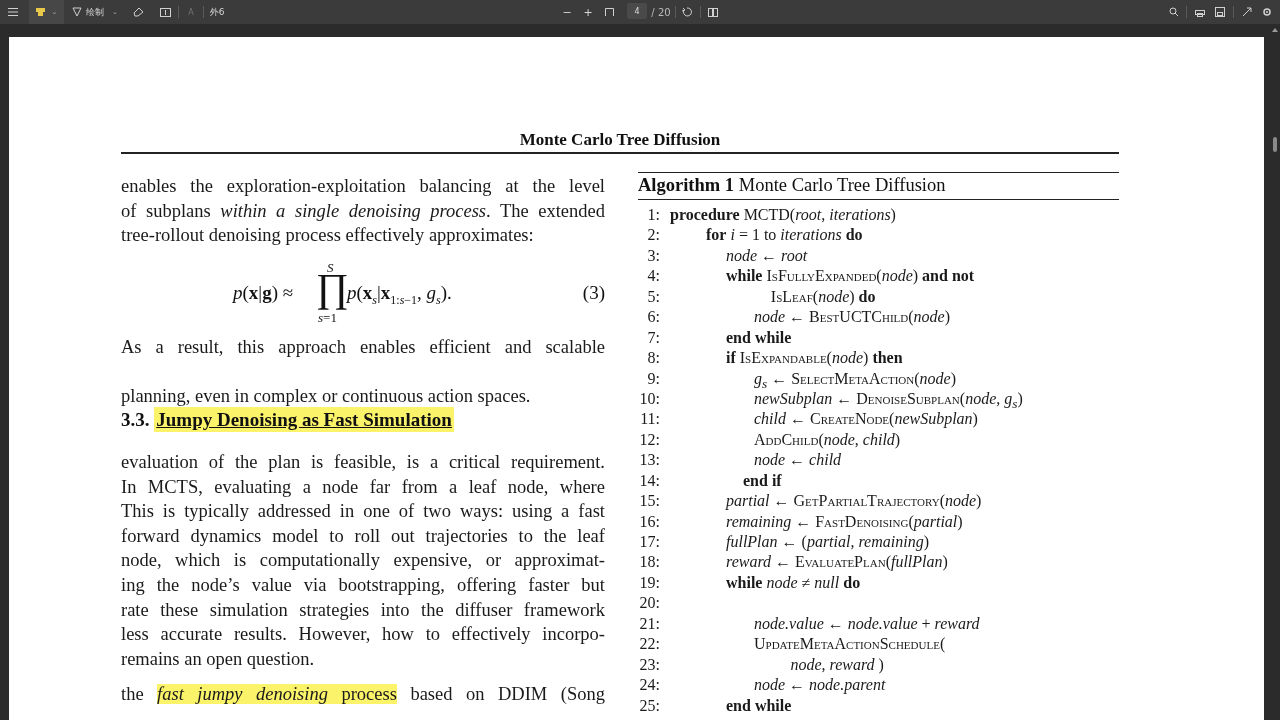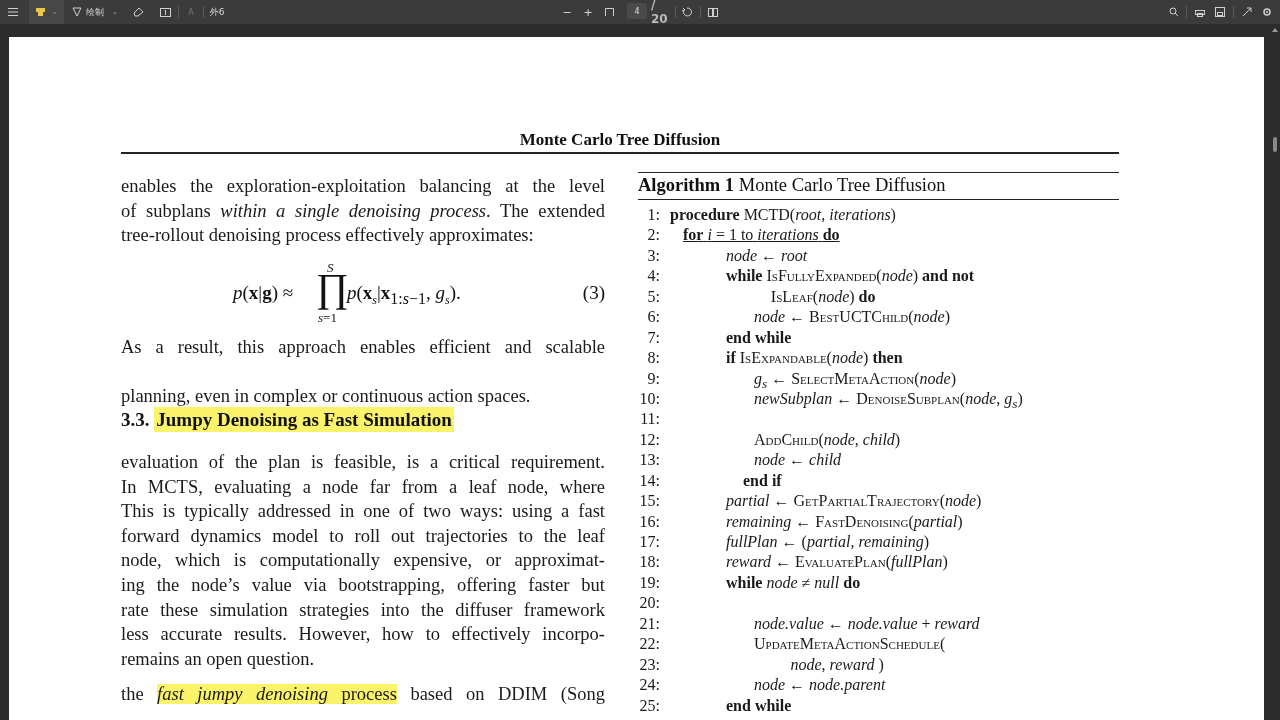--- a/index.html
+++ b/index.html
@@ -94,21 +94,21 @@
       <span>+</span>
     </div>
   <div class="tb" style="left:603px;width:12px;">
     <svg width="9" height="9">
         <path d="M0.5 8 L0.5 0.5 L8.5 0.5 L8.5 8" fill="none" stroke="#d0d0d0"></path>
       </svg>
   </div>
   <div class="pagebox">
       <span>4</span>
     </div>
-  <div class="tb" style="left:651px;width:20px;font-size:12px;color:#bbb;font-weight:bold;">
+  <div class="tb" style="left:651px;width:20px;font-size:10px;color:#bbb;">
       <span>/ 20</span>
     </div>
   <div class="sep" style="left:675px;"></div>
   <div class="tb" style="left:681px;width:12px;">
     <svg width="10" height="10">
         <path d="M2 3 A4 4 0 1 0 5 1" fill="none" stroke="#d0d0d0"></path>
         <path d="M1 1 L3 3 L0 4" fill="none" stroke="#d0d0d0"></path>
       </svg>
   </div>
   <div class="sep" style="left:700px;"></div>
@@ -167,32 +167,32 @@
   <div class="line">enables the exploration-exploitation balancing at the level</div>
   <div class="line" id="p1l2"><span>of subplans </span><i>within a single denoising process</i><span>. The extended</span></div>
   <div class="line" style="text-align-last:left;">tree-rollout denoising process effectively approximates:</div>
 </div>
 
 <div class="eq">
   <div class="lhs"><i>p</i>(<b>x</b>|<b>g</b>) ≈</div>
   <div class="sup">S</div>
   <div class="prod">∏</div>
   <div class="sub"><i>s</i>=1</div>
-  <div class="rhs"><i>p</i>(<b>x</b><sub style="font-size:12px"><i>s</i></sub>|<b>x</b><sub style="font-size:16px">1:<i>s</i>−1</sub>, <i>g</i><sub style="font-size:12px"><i>s</i></sub>).</div>
+  <div class="rhs"><i>p</i>(<b>x</b><sub style="font-size:12px"><i>s</i></sub>|<b>x</b><sub style="font-size:12px">1:<i>s</i>−1</sub>, <i>g</i><sub style="font-size:12px"><i>s</i></sub>).</div>
   <div class="num">(3)</div>
 </div>
 
 <div class="col left just" style="top:335px;">
   <div class="line">As a result, this approach enables efficient and scalable</div>
   <div class="line" style="text-align-last:left;margin-top:24px;">planning, even in complex or continuous action spaces.</div>
 </div>
 
 <div class="section">
   <span>3.3.</span>
-  <span class="hl" style="padding:2px 2px;">Jumpy Denoising as Fast Simulation</span>
+  <span class="hl" style="padding:2px 2px;text-decoration:underline;">Jumpy Denoising as Fast Simulation</span>
 </div>
 
 <div class="col left just" style="top:450px;">
   <div class="line">evaluation of the plan is feasible, is a critical requirement.</div>
   <div class="line">In MCTS, evaluating a node far from a leaf node, where</div>
   <div class="line">This is typically addressed in one of two ways: using a fast</div>
   <div class="line">forward dynamics model to roll out trajectories to the leaf</div>
   <div class="line">node, which is computationally expensive, or approximat-</div>
   <div class="line">ing the node’s value via bootstrapping, offering faster but</div>
   <div class="line">rate these simulation strategies into the diffuser framework</div>
@@ -213,21 +213,21 @@
     <span>Monte Carlo Tree Diffusion</span>
   </div>
   <div class="mid"></div>
   <div class="lines" id="algo-lines">
       <div class="aline">
         <span class="n">1:</span>
         <span class="t" style="left: 32px;"><b>procedure</b> MCTD(<i>root</i>, <i>iterations</i>)</span>
       </div>
       <div class="aline">
         <span class="n">2:</span>
-        <span class="t" style="left: 45px; text-decoration: underline;"><b>for</b> <i>i</i> = 1 to <i>iterations</i> <b>do</b></span>
+        <span class="t" style="left: 68px;"><b>for</b> <i>i</i> = 1 to <i>iterations</i> <b>do</b></span>
       </div>
       <div class="aline">
         <span class="n">3:</span>
         <span class="t" style="left: 88px;"><i>node</i> ← <i>root</i></span>
       </div>
       <div class="aline">
         <span class="n">4:</span>
         <span class="t" style="left: 88px;"><b>while</b> <span class="sc">IsFullyExpanded</span>(<i>node</i>) <b>and not</b></span>
       </div>
       <div class="aline">
@@ -249,20 +249,21 @@
       <div class="aline">
         <span class="n">9:</span>
         <span class="t" style="left: 116px;"><i>g<sub>s</sub></i> ← <span class="sc">SelectMetaAction</span>(<i>node</i>)</span>
       </div>
       <div class="aline">
         <span class="n">10:</span>
         <span class="t" style="left: 116px;"><i>newSubplan</i> ← <span class="sc">DenoiseSubplan</span>(<i>node</i>, <i>g<sub>s</sub></i>)</span>
       </div>
       <div class="aline">
         <span class="n">11:</span>
+        <span class="t" style="left: 116px;"><i>child</i> ← <span class="sc">CreateNode</span>(<i>newSubplan</i>)</span>
       </div>
       <div class="aline">
         <span class="n">12:</span>
         <span class="t" style="left: 116px;"><span class="sc">AddChild</span>(<i>node</i>, <i>child</i>)</span>
       </div>
       <div class="aline">
         <span class="n">13:</span>
         <span class="t" style="left: 116px;"><i>node</i> ← <i>child</i></span>
       </div>
       <div class="aline">

